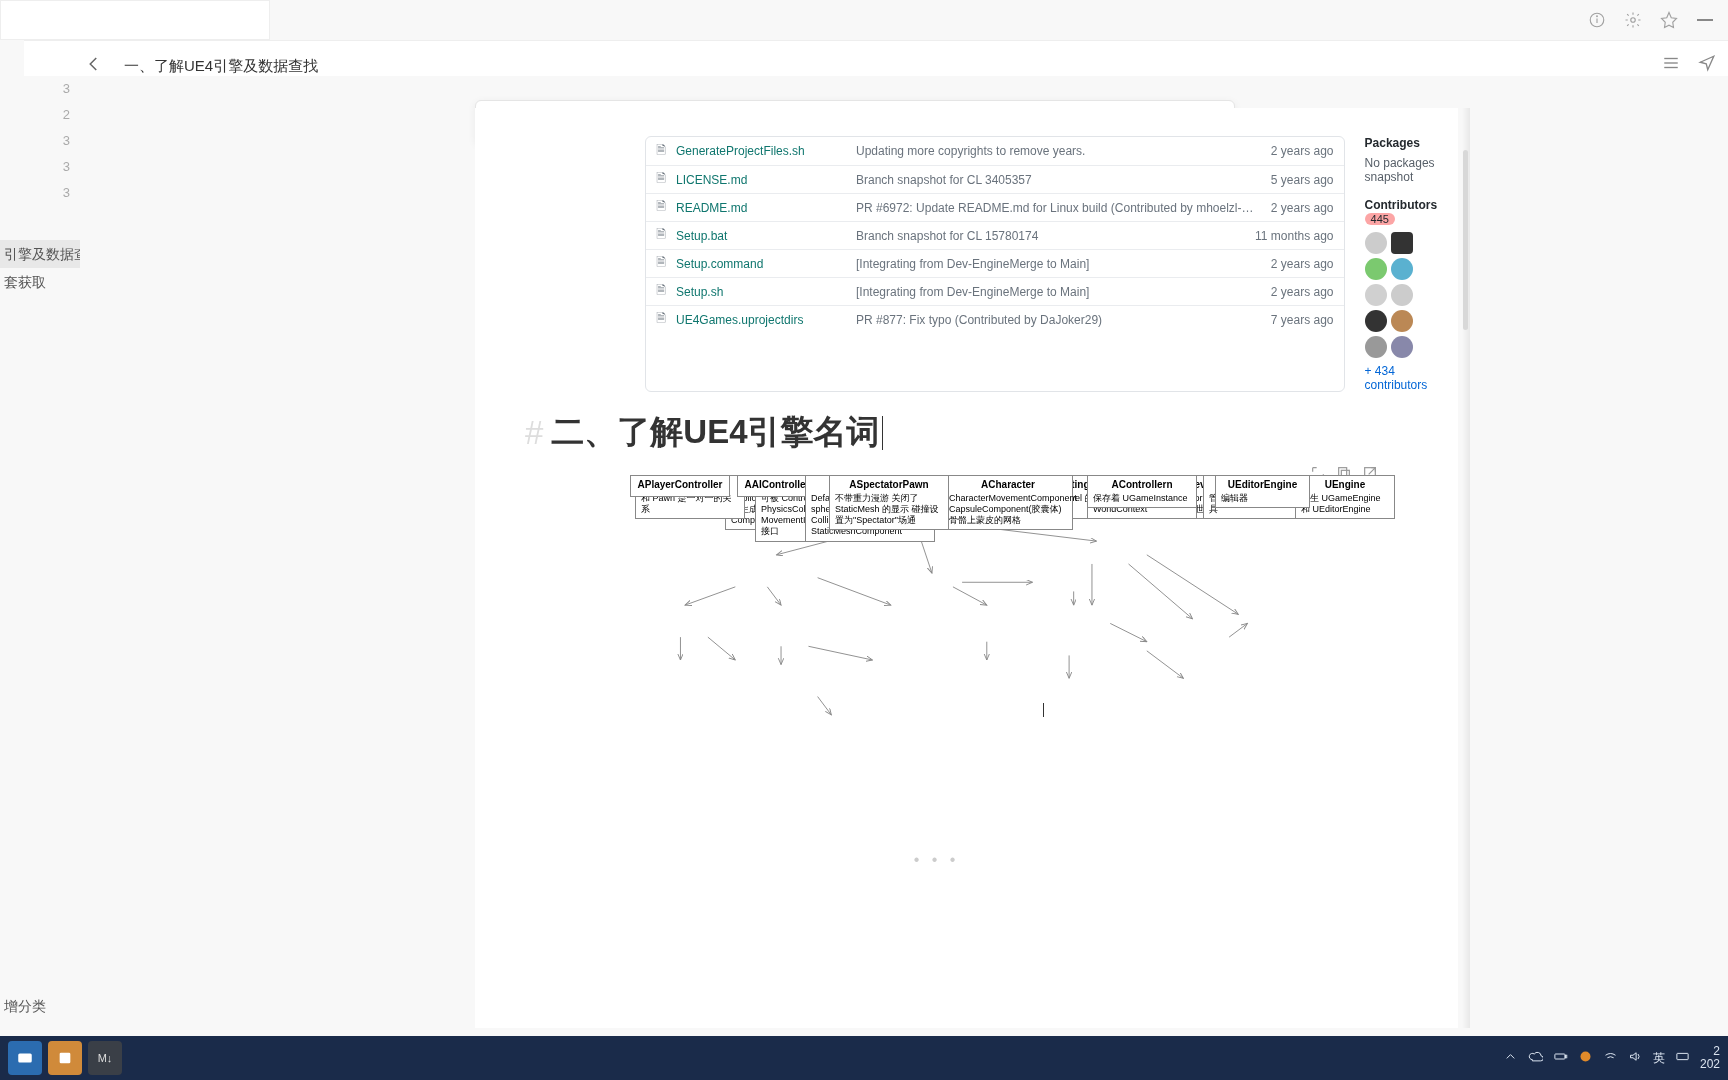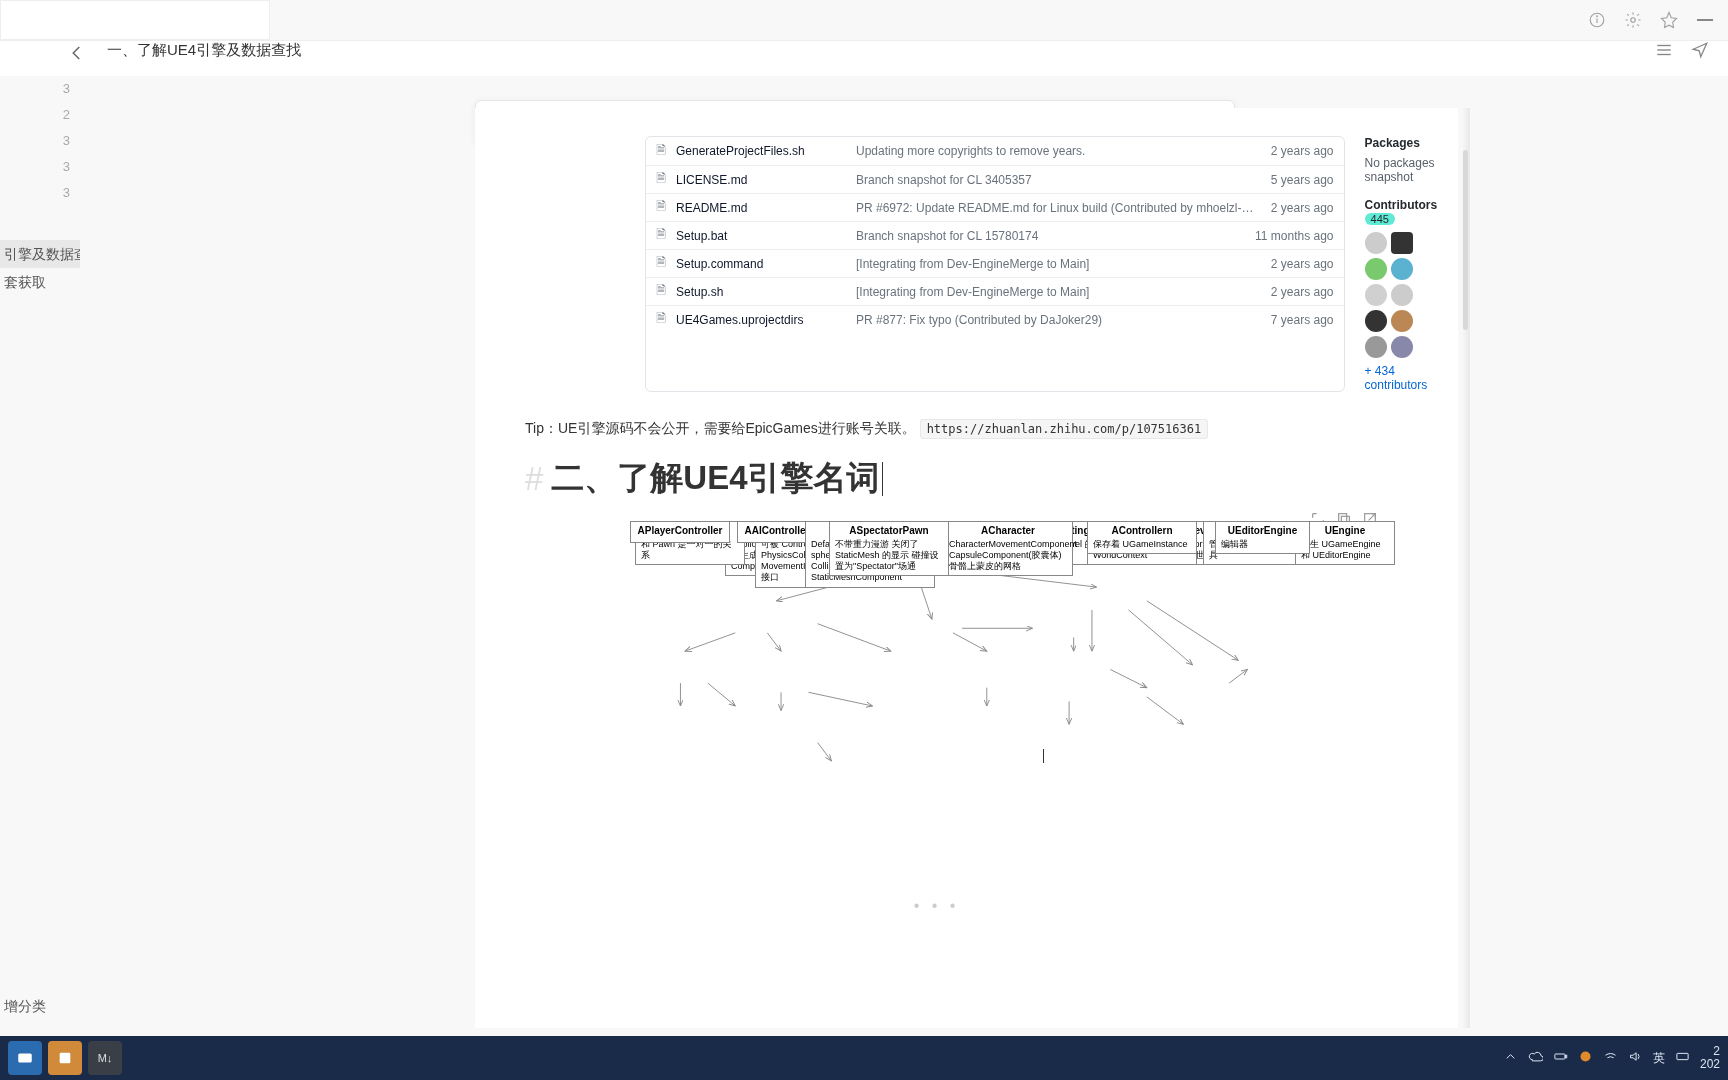--- a/index.html
+++ b/index.html
@@ -19,22 +19,23 @@
   .titlebar .tab-placeholder {
     position: absolute; left: 0; top: 0; width: 270px; height: 40px;
     background: #fff; border: 1px solid #eee;
   }
   .title-icon { width: 18px; height: 18px; color: #8a8a8a; display:flex;align-items:center;justify-content:center;}
   .title-icon svg { width:18px;height:18px; stroke:#a0a0a0; fill:none; stroke-width:1.5;}
   .title-min { width: 16px; height:2px; background:#888; }
   
   .header {
     height: 36px; background: #fff;
-    display: flex; align-items: flex-start; padding: 0 19px;
+    display: flex; align-items: flex-end; padding: 0 12px;
     border-top:1px solid #eee;
+    margin-left:24px;
   }
   .col-left { width: 80px; display:flex; justify-content:flex-end; padding-right:10px;}
   .back { width:24px;height:24px;display:flex;align-items:center;justify-content:center;color:#666;cursor:pointer;}
   .doc-title { font-size:15px; color:#333; flex:1; padding-left:8px;}
   .header-right { display:flex; gap:18px; align-items:center; color:#888;}
   .header-right svg{width:18px;height:18px;stroke:#888;fill:none;stroke-width:1.8;}
   
   .side-numbers{position:absolute;left:0;top:76px;width:80px;}
   .side-numbers div{height:26px;line-height:26px;text-align:right;padding-right:10px;color:#aaa;font-size:13px;}
   .side-items{position:absolute;left:0;top:240px;width:80px;font-size:14px;color:#555;}
@@ -59,21 +60,21 @@
     position:absolute;left:475px;top:108px;right:270px;bottom:52px;
     background:#fff;overflow:hidden;
     padding:28px 110px 0 50px;
   }
   
   .gh-wrap{display:flex;gap:20px;margin-left:120px;}
   .gh-table{flex:1;border:1px solid #e1e4e8;border-radius:6px;font-size:12px;color:#556;}
   .gh-row{display:flex;align-items:center;height:28px;border-top:1px solid #eaecef;}
   .gh-row:first-child{border-top:0;}
   .gh-file-icon{width:30px;text-align:center;color:#6a737d;}
-  .gh-name{width:180px;color:#0f172a;}
+  .gh-name{width:180px;color:#0f766e;}
   .gh-msg{flex:1;color:#6a737d;white-space:nowrap;overflow:hidden;text-overflow:ellipsis;}
   .gh-age{width:90px;text-align:right;color:#6a737d;padding-right:10px;}
   .gh-side{width:130px;font-size:12px;}
   .gh-side-h{font-weight:600;color:#24292e;margin-bottom:6px;}
   .gh-side-t{color:#586069;margin-bottom:14px;}
   .gh-link{color:#0366d6;font-size:12px;}
   .avatars{display:flex;flex-wrap:wrap;gap:4px;margin:6px 0;}
   .av{width:22px;height:22px;border-radius:50%;background:#ccc;}
   .av.sq{border-radius:4px;background:#333;}
   
@@ -307,41 +308,37 @@
       <div class="gh-row">
           <div class="gh-file-icon">🗎</div>
           <div class="gh-name">UE4Games.uprojectdirs</div>
           <div class="gh-msg">PR #877: Fix typo (Contributed by DaJoker29)</div>
           <div class="gh-age">7 years ago</div>
         </div>
     </div>
     <div class="gh-side">
       <div class="gh-side-h">Packages</div>
       <div class="gh-side-t">No packages snapshot</div>
-      <div class="gh-side-h"><span>Contributors</span> <span style="background:#5eead4;border-radius:8px;padding:0 6px;font-size:11px;font-weight:400;">445</span></div>
+      <div class="gh-side-h"><span>Contributors</span> <span style="background:#fca5a5;border-radius:8px;padding:0 6px;font-size:11px;font-weight:400;">445</span></div>
       <div class="avatars">
         <div class="av"></div>
           <div class="av sq"></div>
           <div class="av" style="background:#7bc96f"></div>
           <div class="av" style="background:#5ab1d0"></div>
           <div class="av" style="background:#d0d0d0"></div>
         <div class="av"></div>
           <div class="av" style="background:#333"></div>
           <div class="av" style="background:#b85"></div>
           <div class="av" style="background:#999"></div>
           <div class="av" style="background:#88a"></div>
       </div>
       <div class="gh-link">+ 434 contributors</div>
     </div>
   </div>
 
-  <div class="tip">
-    <span>Tip：UE引擎源码不会公开，需要给EpicGames进行账号关联。</span>
-    <code>https://zhuanlan.zhihu.com/p/107516361</code>
-  </div>
 
   <div class="h1">
     <span class="hash">#</span>
     <span>二、了解UE4引擎名词</span>
       <span class="caret"></span>
   </div>
 
   <div class="diagram-actions">
     <span><svg viewBox="0 0 24 24">
           <path d="M4 4h6M4 4v6M20 20h-6M20 20v-6"></path>

